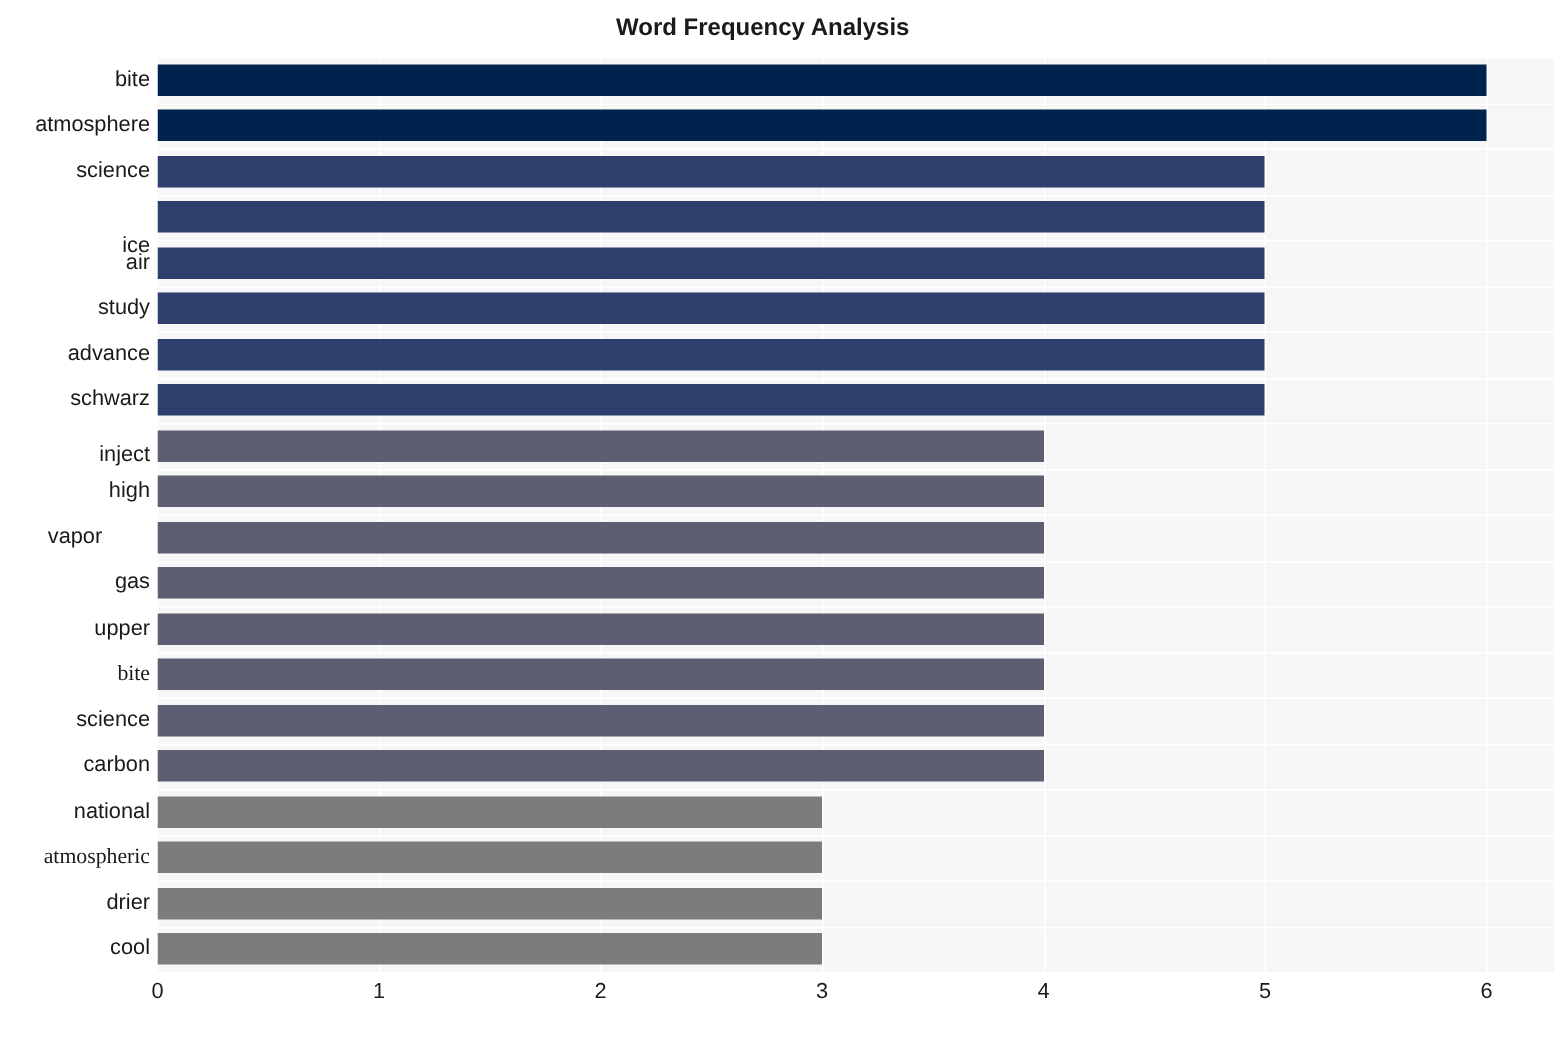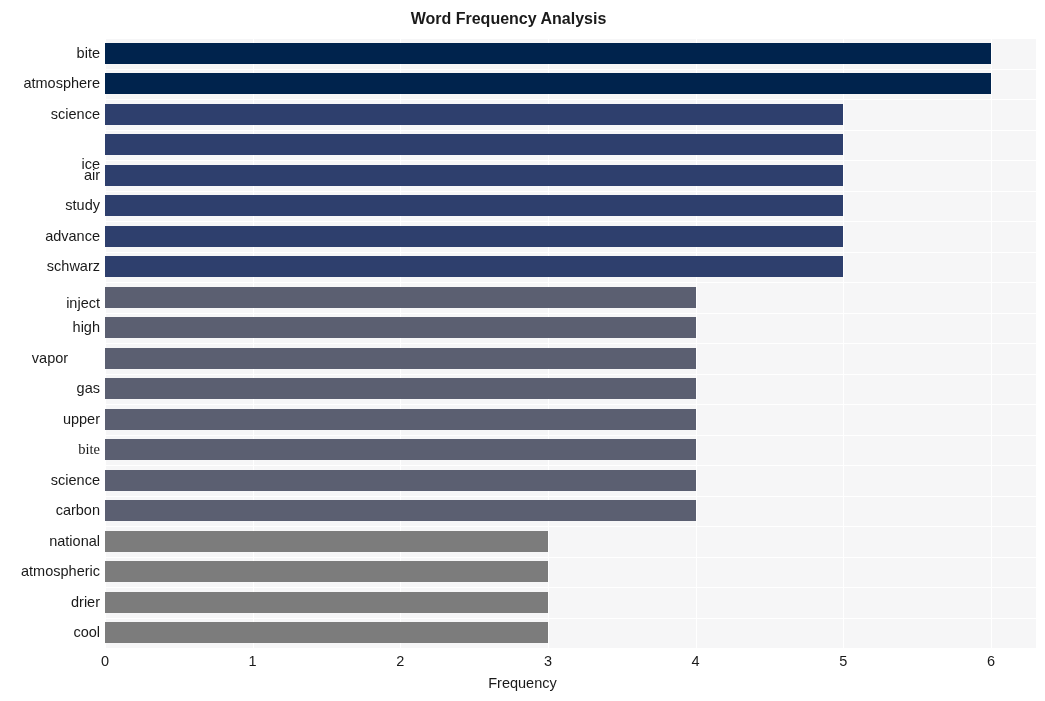--- a/index.html
+++ b/index.html
@@ -189,30 +189,29 @@
       <div class="y-tick-label" style="top: 220.25px;">schwarz</div>
       <div class="y-tick-label" style="top: 233px; margin-top: 24px;">inject</div>
       <div class="y-tick-label" style="top: 281.25px;">high</div>
       <div class="y-tick-label" style="top: 311.75px; text-align: center;">vapor</div>
       <div class="y-tick-label" style="top: 342.25px; margin-left: 12px;">gas</div>
       <div class="y-tick-label" style="top: 372.75px;">upper</div>
       <div class="y-tick-label" style="top: 403.25px; font-family: Liberation Serif, serif;">bite</div>
       <div class="y-tick-label" style="top: 433.75px;">science</div>
       <div class="y-tick-label" style="top: 464.25px;">carbon</div>
       <div class="y-tick-label" style="top: 494.75px;">national</div>
-      <div class="y-tick-label" style="top: 525.25px;">atmospheric</div>
+      <div class="y-tick-label" style="top: 525.25px; font-family: Liberation Serif, serif;">atmospheric</div>
       <div class="y-tick-label" style="top: 555.75px;">drier</div>
       <div class="y-tick-label" style="top: 586.25px; padding-left: 36px;">cool</div>
     </div>
 
   <div id="x-axis">
       <div class="x-tick-label" style="left: 0px;">0</div>
       <div class="x-tick-label" style="left: 147.667px;">1</div>
       <div class="x-tick-label" style="left: 295.333px;">2</div>
       <div class="x-tick-label" style="left: 443px;">3</div>
       <div class="x-tick-label" style="left: 590.667px;">4</div>
       <div class="x-tick-label" style="left: 738.333px;">5</div>
       <div class="x-tick-label" style="left: 886px;">6</div>
     </div>
 
-  <div id="x-axis-title">Frequency</div>
 
 </div>
 
 </body></html>

